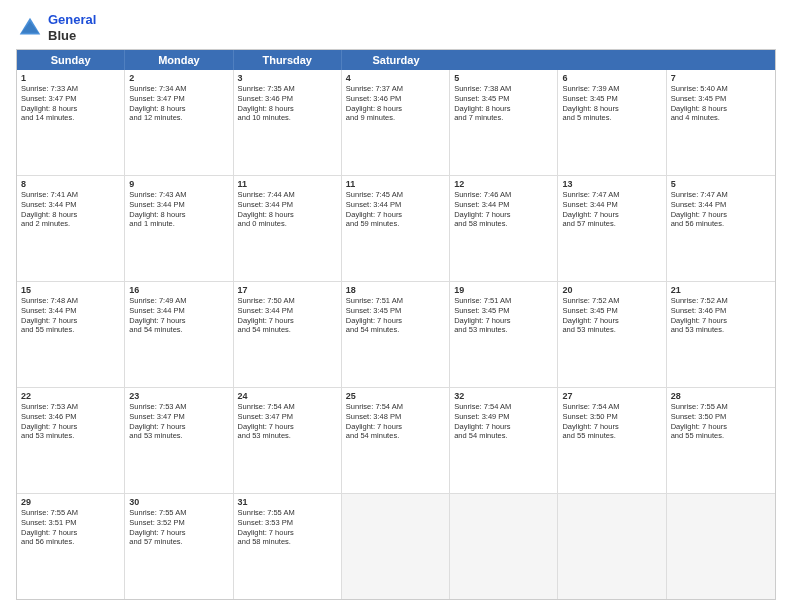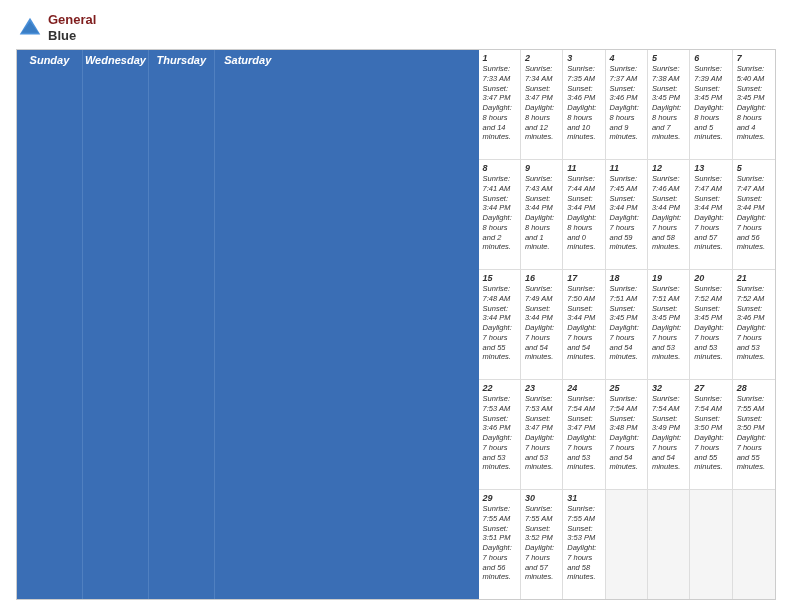--- a/index.html
+++ b/index.html
@@ -28,44 +28,43 @@
       align-items: center;
       gap: 4px;
     }
     .logo-text {
       font-size: 13px;
       font-weight: bold;
       color: #333;
       line-height: 1.2;
     }
     .logo-text span {
-      color: #7f1d1d;
+      color: #1d4ed8;
     }
     .logo-icon {
       width: 28px;
       height: 28px;
     }
     .title-block {
       text-align: right;
     }
     .main-title {
       font-size: 28px;
       font-weight: bold;
       color: #333;
     }
     .sub-title {
       font-size: 13px;
       color: #555;
     }
     .calendar {
       flex: 1;
       display: flex;
-      flex-direction: row;
+      flex-direction: column;
       border: 1px solid #ccc;
-      font-style: italic;
     }
     .cal-header {
       display: grid;
       grid-template-columns: repeat(7, 1fr);
       background: #3a6eb5;
     }
     .cal-header-cell {
       color: white;
       text-align: center;
       font-size: 11px;
@@ -125,21 +124,21 @@
     </div>
     <div class="title-block">
       <div class="main-title"></div>
       <div class="sub-title"></div>
     </div>
   </div>
 
   <div class="calendar">
     <div class="cal-header" id="cal-header">
         <div class="cal-header-cell">Sunday</div>
-        <div class="cal-header-cell">Wednesday</div>
+        <div class="cal-header-cell">Monday</div>
         <div class="cal-header-cell">Thursday</div>
         <div class="cal-header-cell">Saturday</div>
       </div>
     <div class="cal-body" id="cal-body">
         <div class="cal-row">
           <div class="cal-cell">
             <span class="day-num">1</span>
             <span class="cell-line">Sunrise: 7:33 AM</span>
             <span class="cell-line">Sunset: 3:47 PM</span>
             <span class="cell-line">Daylight: 8 hours</span>

